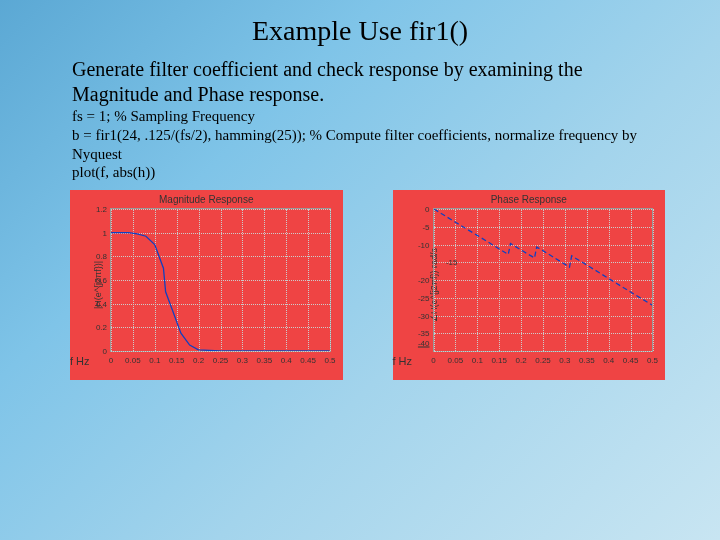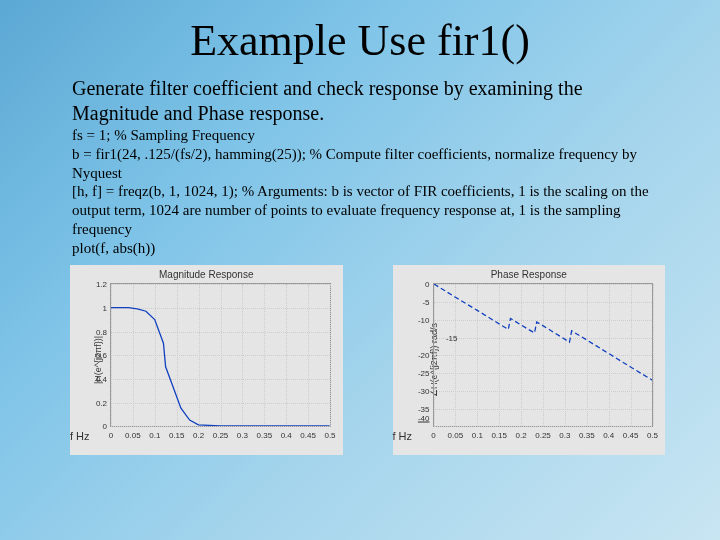--- a/index.html
+++ b/index.html
@@ -6,21 +6,21 @@
   body {
     width: 720px;
     height: 540px;
     background: linear-gradient(135deg, #5ba8d4 0%, #7fc4e8 30%, #a3d4ec 60%, #c8e5f2 100%);
     font-family: "Times New Roman", serif;
     overflow: hidden;
     position: relative;
   }
   .title {
     text-align: center;
-    font-size: 44px;
+    font-size: 28px;
     color: #000;
     padding-top: 15px;
     padding-bottom: 10px;
     font-weight: normal;
   }
   .content {
     padding: 0 70px 0 72px;
   }
   .desc {
     font-size: 20px;
@@ -32,21 +32,21 @@
     color: #000;
     line-height: 1.25;
   }
   .charts {
     display: flex;
     justify-content: space-between;
     padding: 8px 55px 0 70px;
     gap: 50px;
   }
   .chart {
-    background: #e5e5e5;
+    background: #ef4444;
     width: 275px;
     height: 190px;
     position: relative;
     font-family: Arial, sans-serif;
   }
   .chart-title {
     position: absolute;
     top: 4px;
     left: 0; right: 0;
     text-align: center;
@@ -102,21 +102,20 @@
 </head>
 <body>
 
 <div class="title">Example Use fir1()</div>
 
 <div class="content">
   <div class="desc">Generate filter coefficient and check response by examining the Magnitude and Phase response.</div>
   <div class="code">
     <div>fs = 1;  % Sampling Frequency</div>
     <div>b = fir1(24, .125/(fs/2), hamming(25)); % Compute filter coefficients, normalize frequency by Nyquest</div>
-    <div>[h, f] = freqz(b, 1, 1024, 1); % Arguments: b is vector of FIR coefficients, 1 is the scaling on the output term, 1024 are number of points to evaluate frequency response at, 1 is the sampling frequency</div>
     <div>plot(f, abs(h))</div>
   </div>
 </div>
 
 <div class="charts">
   <div class="chart">
     <div class="chart-title">Magnitude Response</div>
     <div class="ylab">|H(e^{j2πf})|</div>
     <div class="xlab">f Hz</div>
     <div class="plot-area" id="plot0">

